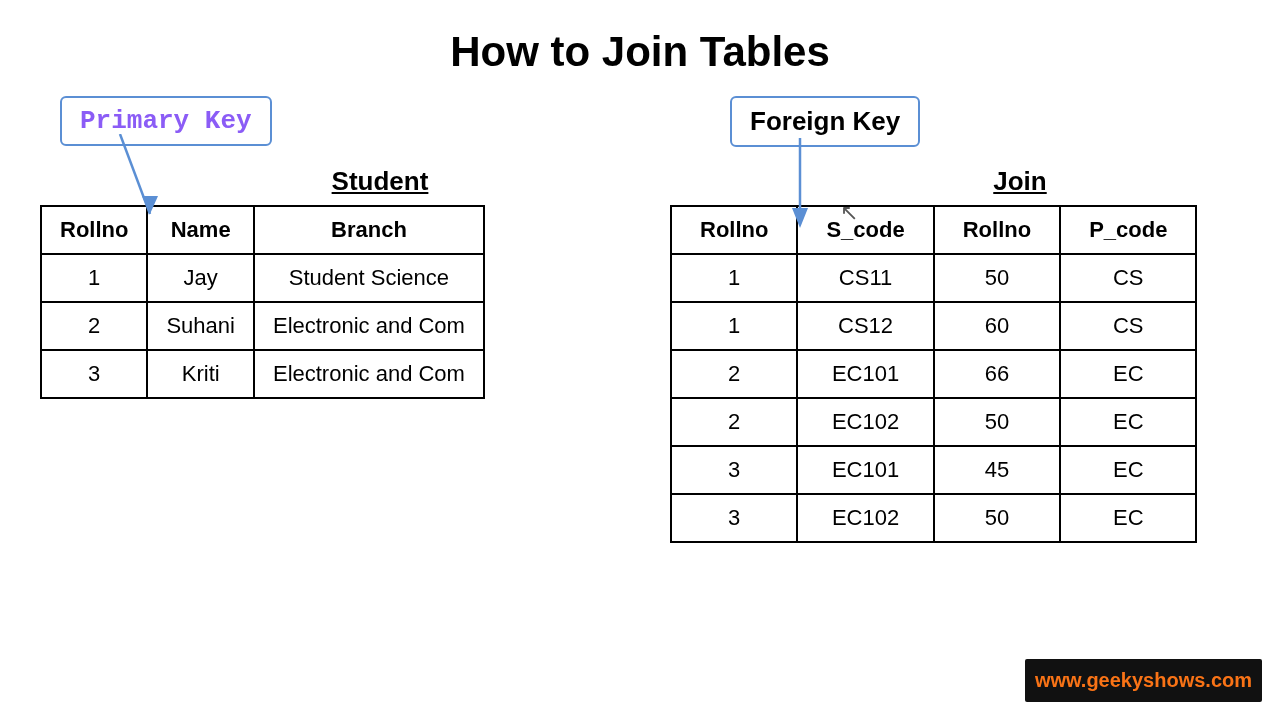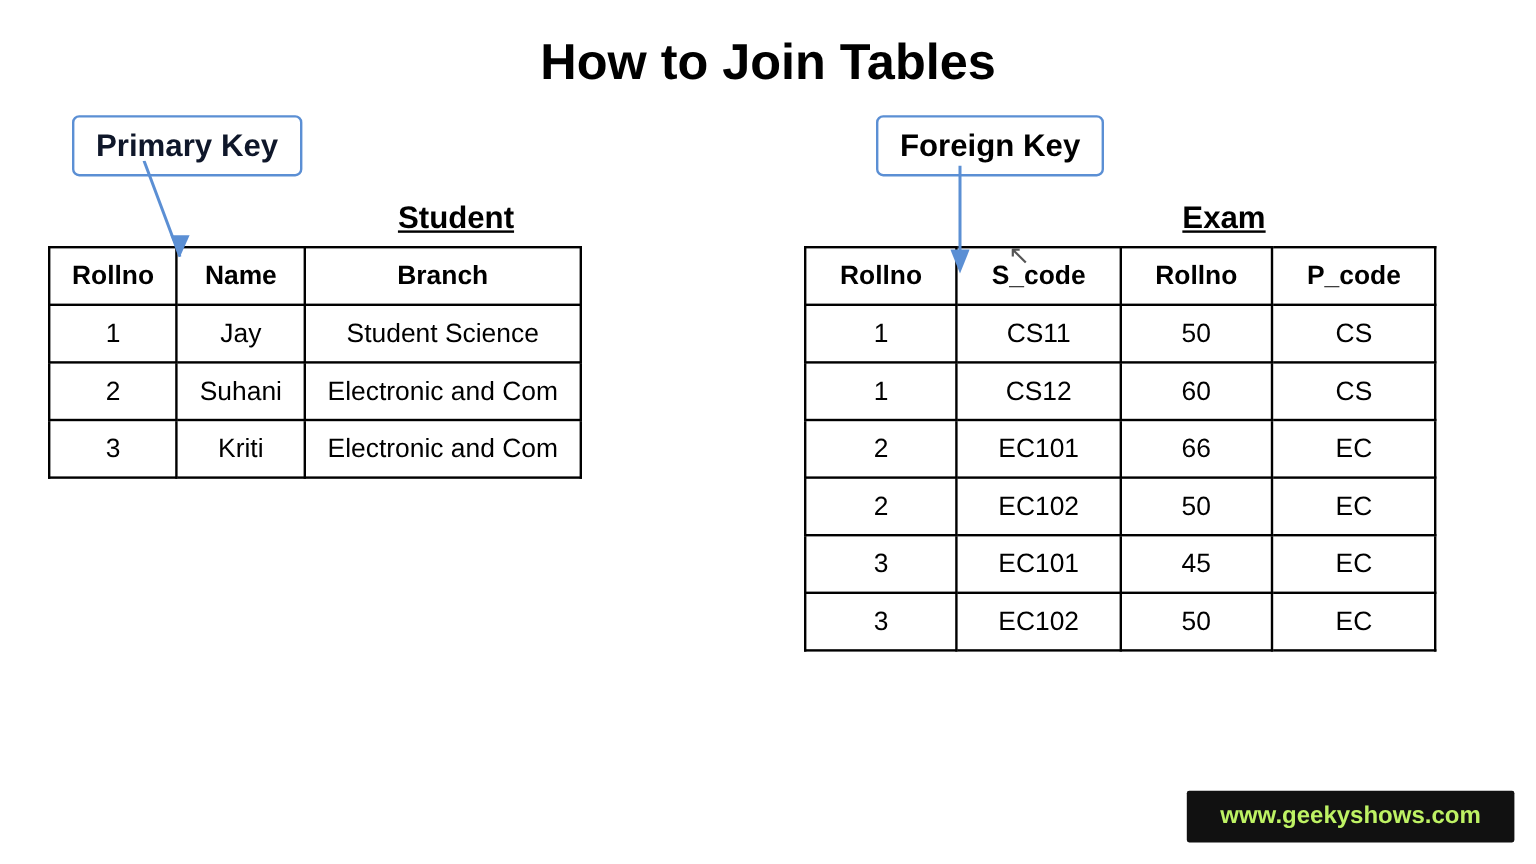--- a/index.html
+++ b/index.html
@@ -36,24 +36,25 @@
       flex-shrink: 0;
     }
 
     .primary-key-label {
       display: inline-block;
       border: 2.5px solid #5b8fd4;
       border-radius: 6px;
       padding: 8px 18px;
       font-size: 26px;
       font-weight: bold;
-      color: #0f172a;
+      color: #8b5cf6;
       position: absolute;
       top: 10px;
       left: 30px;
+      font-family: Liberation Mono, monospace;
     }
 
     .student-title {
       text-align: center;
       font-size: 26px;
       font-weight: bold;
       text-decoration: underline;
       color: #000;
       margin-top: 80px;
       margin-bottom: 8px;
@@ -131,24 +132,24 @@
       position: absolute;
       top: 48px;
       left: 60px;
     }
 
     .watermark {
       position: absolute;
       bottom: 18px;
       right: 18px;
       background: #111;
-      color: #bef264;
+      color: #f97316;
       font-size: 20px;
       font-weight: bold;
-      padding: 10px 28px;
+      padding: 10px 10px;
       border-radius: 2px;
     }
 
     .cursor-icon {
       position: absolute;
       top: 200px;
       left: 840px;
       font-size: 22px;
       color: #555;
     }
@@ -205,21 +206,21 @@
 
   <div class="right-section">
 
     <div class="foreign-key-label">Foreign Key</div>
 
     <svg style="position:absolute;top:52px;left:100px;" width="100" height="110">
       <line x1="30" y1="0" x2="30" y2="85" stroke="#5b8fd4" stroke-width="2.5"></line>
       <polygon points="30,90 22,70 38,70" fill="#5b8fd4"></polygon>
     </svg>
 
-    <div class="exam-title">Exam</div>
+    <div class="exam-title">Join</div>
 
     <table class="exam-table">
       <thead>
         <tr>
           <th>Rollno</th>
           <th>S_code</th>
           <th>Rollno</th>
           <th>P_code</th>
         </tr>
       </thead>

